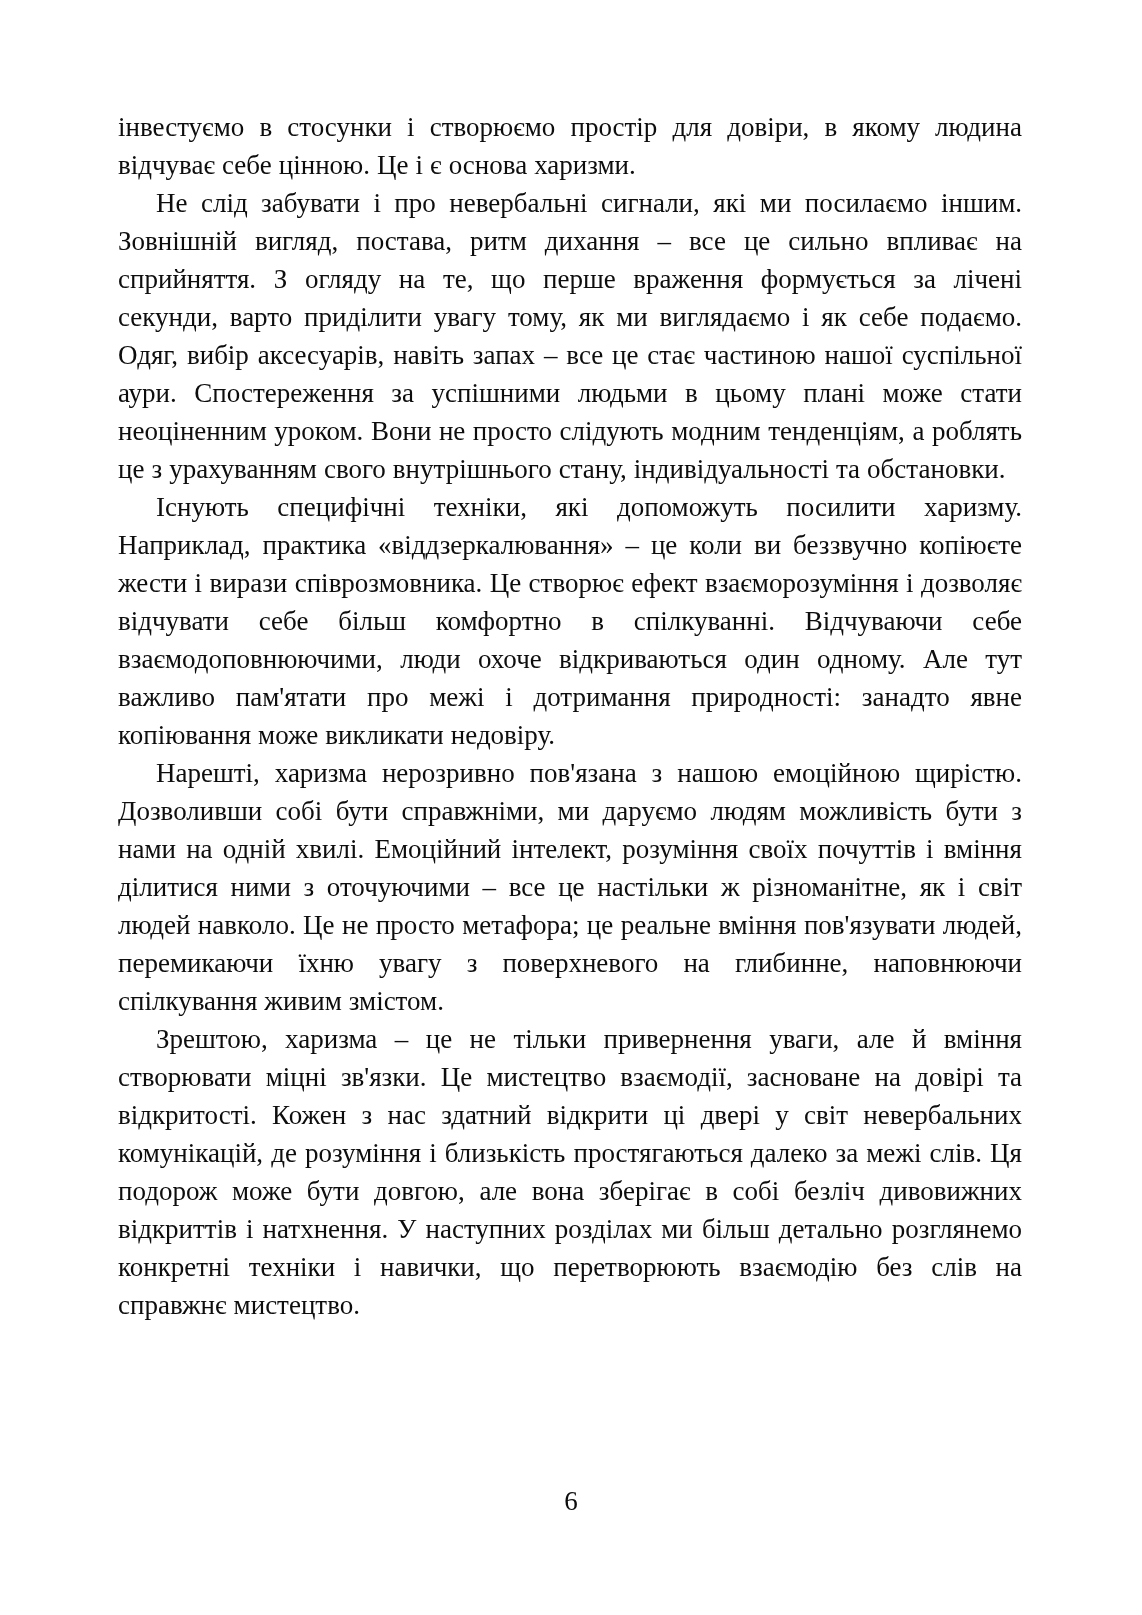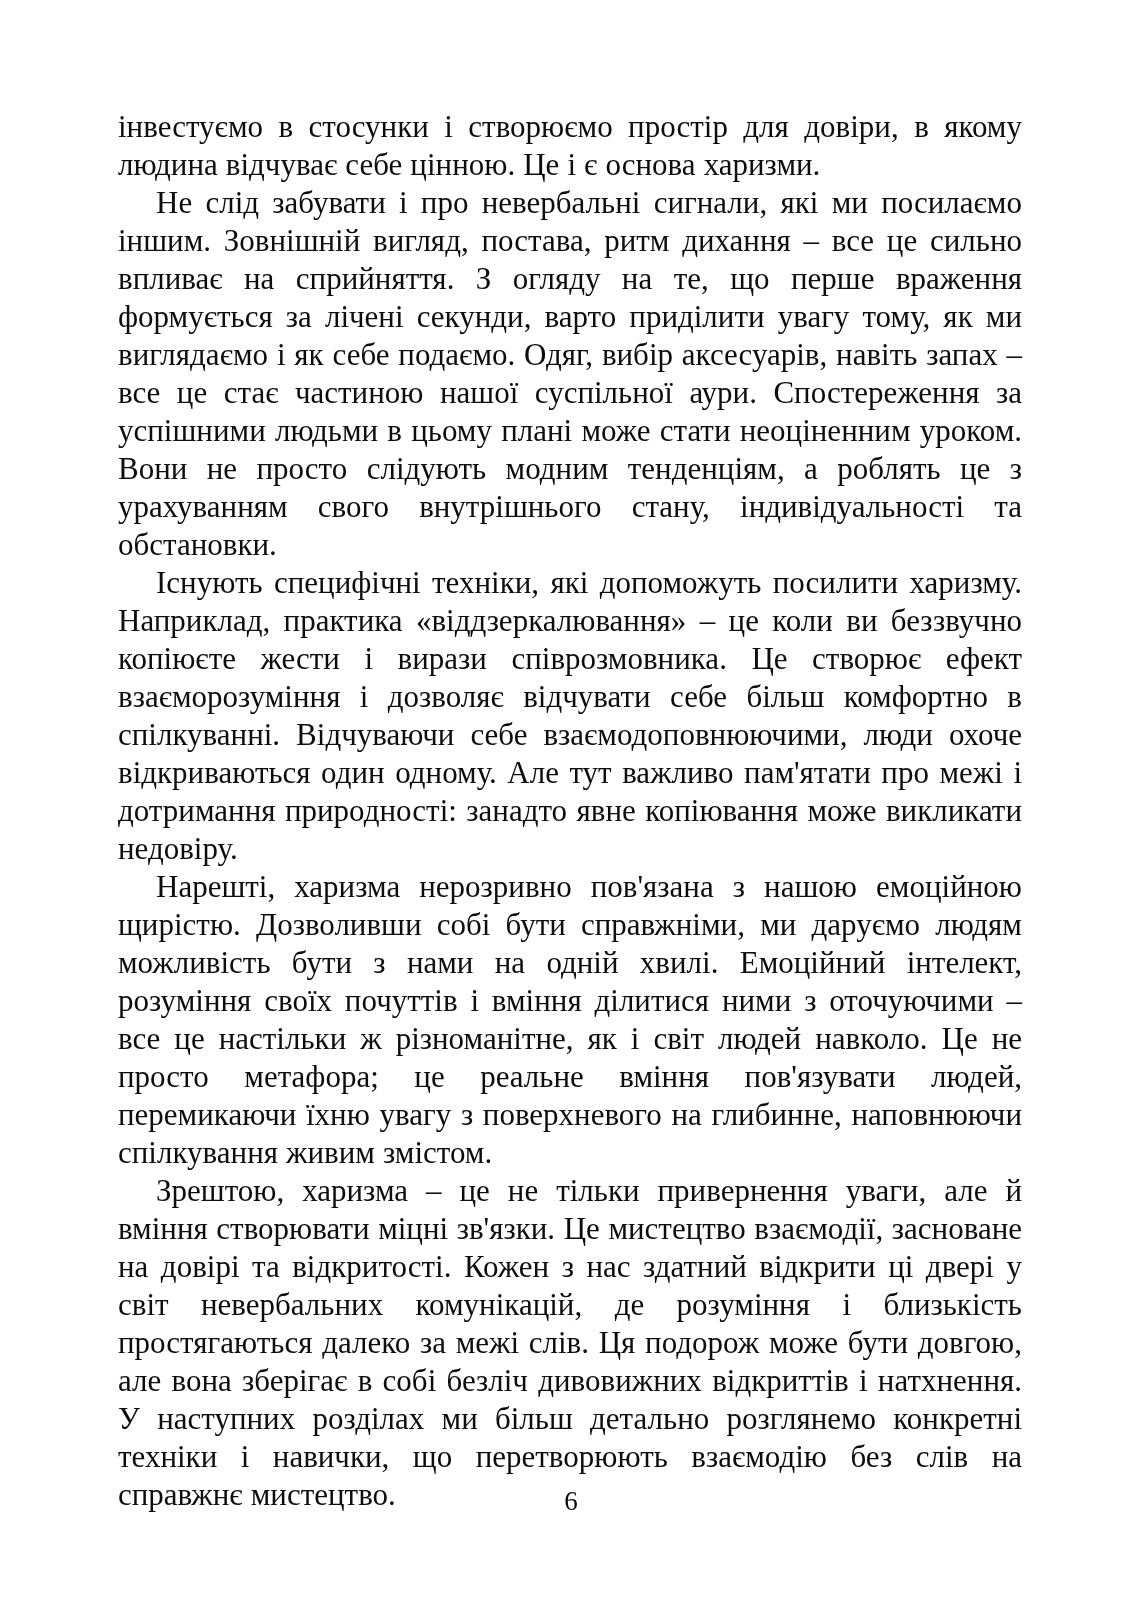--- a/index.html
+++ b/index.html
@@ -21,21 +21,21 @@
   .text-block {
     position: absolute;
     left: 118px;
     top: 108px;
     width: 904px;
   }
 
   .para {
     margin: 0;
     font-family: "Liberation Serif", "DejaVu Serif", serif;
-    font-size: 31px;
+    font-size: 27px;
     line-height: 38px;
     color: #0d0d0d;
     text-align: justify;
     text-justify: inter-word;
     hyphens: manual;
     -webkit-hyphens: manual;
     word-spacing: 0.01em;
   }
 
   .para.indented {

